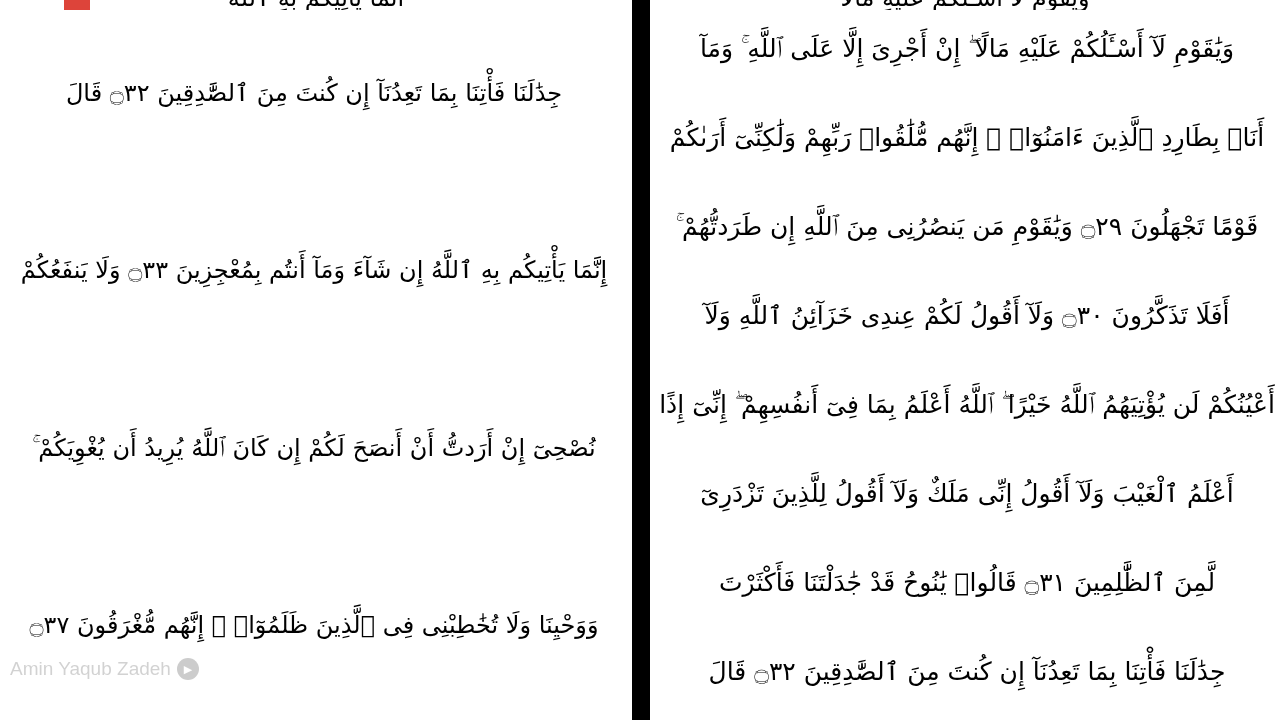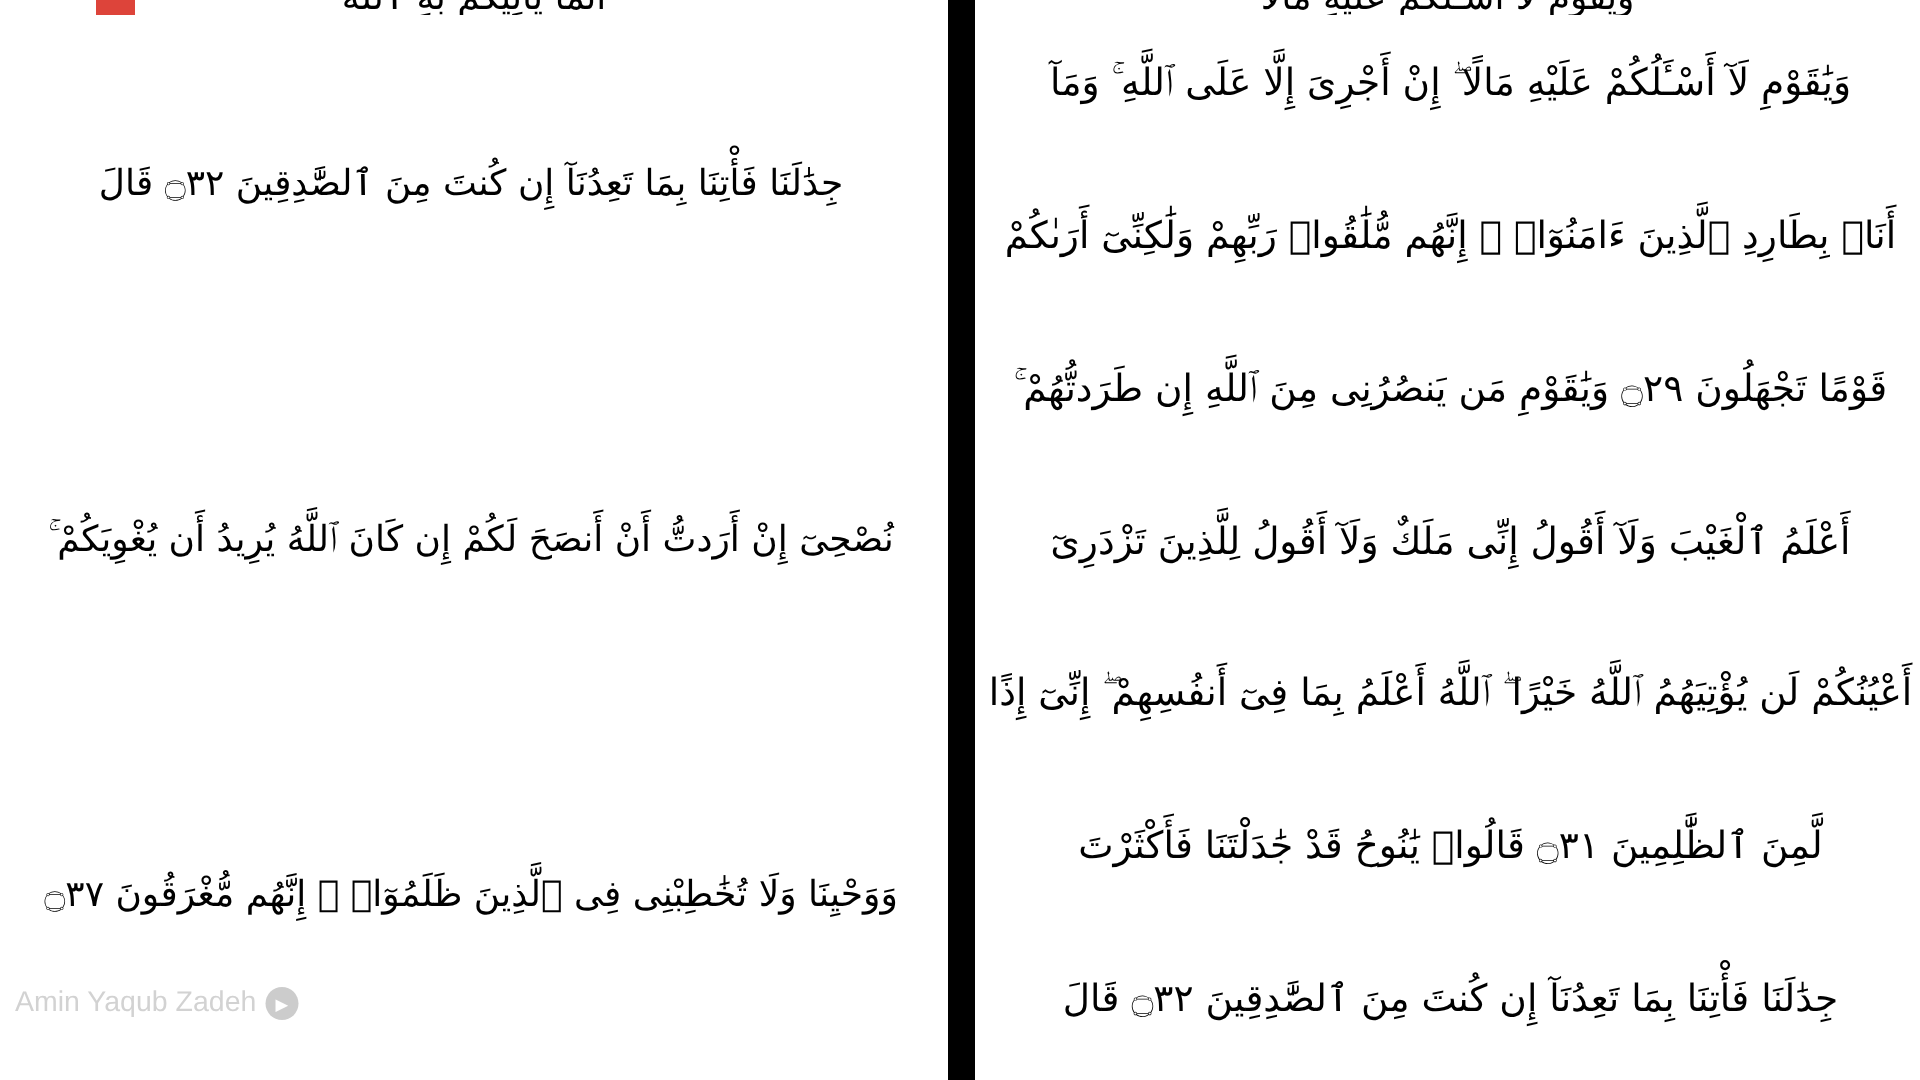--- a/index.html
+++ b/index.html
@@ -133,20 +133,23 @@
 
   <div class="mushaf-page page-left">
     <div class="top-clip">
       <div class="clip-line">أَنَّمَا يَأْتِيكُم بِهِ ٱللَّهُ</div>
     </div>
 
     <div class="line-wrap">
       <div class="aya-line">جِدَٰلَنَا فَأْتِنَا بِمَا تَعِدُنَآ إِن كُنتَ مِنَ ٱلصَّٰدِقِينَ ۝٣٢ قَالَ</div>
     </div>
     <div class="line-wrap">
+      <div class="aya-line">إِنَّمَا يَأْتِيكُم بِهِ ٱللَّهُ إِن شَآءَ وَمَآ أَنتُم بِمُعْجِزِينَ ۝٣٣ وَلَا يَنفَعُكُمْ</div>
+    </div>
+    <div class="line-wrap">
       <div class="aya-line">نُصْحِىٓ إِنْ أَرَدتُّ أَنْ أَنصَحَ لَكُمْ إِن كَانَ ٱللَّهُ يُرِيدُ أَن يُغْوِيَكُمْ ۚ</div>
     </div>
     <div class="line-wrap">
       <div class="aya-line">وَوَحْيِنَا وَلَا تُخَٰطِبْنِى فِى ٱلَّذِينَ ظَلَمُوٓا۟ ۚ إِنَّهُم مُّغْرَقُونَ ۝٣٧</div>
     </div>
 
     <div class="watermark">
       <div class="watermark-badge">▶</div>
       <div class="watermark-text">Amin Yaqub Zadeh</div>
     </div>
@@ -164,24 +167,27 @@
     <div class="line-wrap">
       <div class="aya-line">وَيَٰقَوْمِ لَآ أَسْـَٔلُكُمْ عَلَيْهِ مَالًا ۖ إِنْ أَجْرِىَ إِلَّا عَلَى ٱللَّهِ ۚ وَمَآ</div>
     </div>
     <div class="line-wrap">
       <div class="aya-line">أَنَا۠ بِطَارِدِ ٱلَّذِينَ ءَامَنُوٓا۟ ۚ إِنَّهُم مُّلَٰقُوا۟ رَبِّهِمْ وَلَٰكِنِّىٓ أَرَىٰكُمْ</div>
     </div>
     <div class="line-wrap">
       <div class="aya-line">قَوْمًا تَجْهَلُونَ ۝٢٩ وَيَٰقَوْمِ مَن يَنصُرُنِى مِنَ ٱللَّهِ إِن طَرَدتُّهُمْ ۚ</div>
     </div>
     <div class="line-wrap">
-      <div class="aya-line">أَعْلَمُ ٱلْغَيْبَ وَلَآ أَقُولُ إِنِّى مَلَكٌ وَلَآ أَقُولُ لِلَّذِينَ تَزْدَرِىٓ</div>
+      <div class="aya-line">أَفَلَا تَذَكَّرُونَ ۝٣٠ وَلَآ أَقُولُ لَكُمْ عِندِى خَزَآئِنُ ٱللَّهِ وَلَآ</div>
     </div>
     <div class="line-wrap">
       <div class="aya-line">أَعْيُنُكُمْ لَن يُؤْتِيَهُمُ ٱللَّهُ خَيْرًا ۖ ٱللَّهُ أَعْلَمُ بِمَا فِىٓ أَنفُسِهِمْ ۖ إِنِّىٓ إِذًا</div>
+    </div>
+    <div class="line-wrap">
+      <div class="aya-line">أَعْلَمُ ٱلْغَيْبَ وَلَآ أَقُولُ إِنِّى مَلَكٌ وَلَآ أَقُولُ لِلَّذِينَ تَزْدَرِىٓ</div>
     </div>
     <div class="line-wrap">
       <div class="aya-line">لَّمِنَ ٱلظَّٰلِمِينَ ۝٣١ قَالُوا۟ يَٰنُوحُ قَدْ جَٰدَلْتَنَا فَأَكْثَرْتَ</div>
     </div>
     <div class="line-wrap">
       <div class="aya-line">جِدَٰلَنَا فَأْتِنَا بِمَا تَعِدُنَآ إِن كُنتَ مِنَ ٱلصَّٰدِقِينَ ۝٣٢ قَالَ</div>
     </div>
   </div>
 
 </div>

